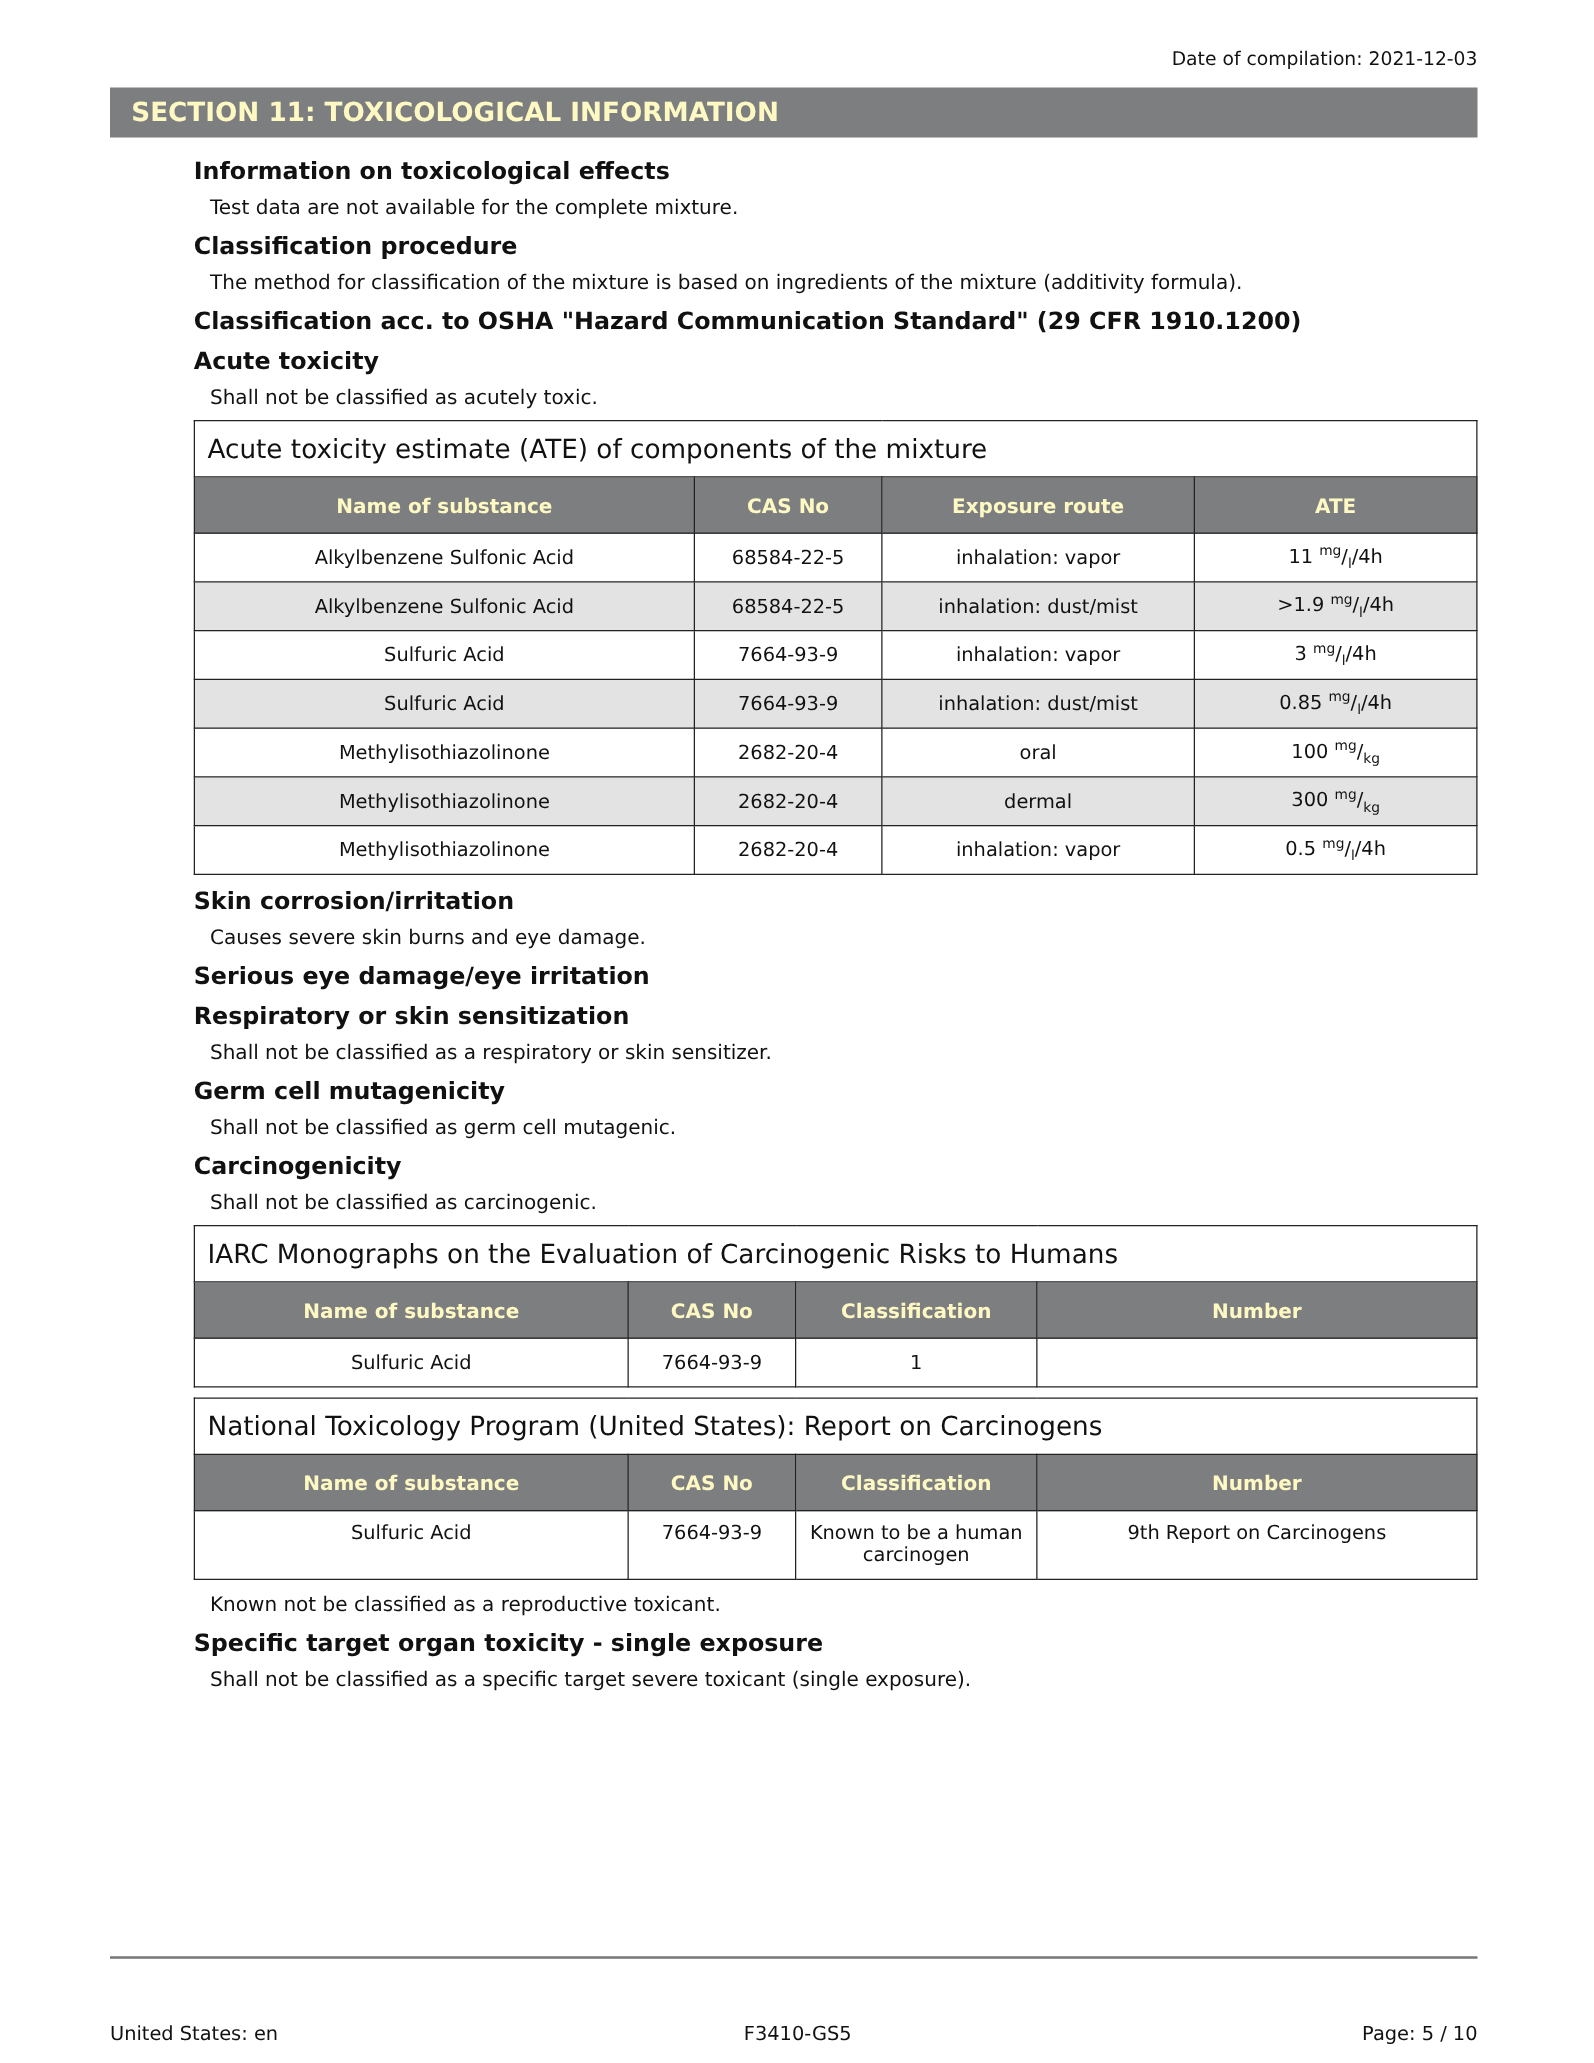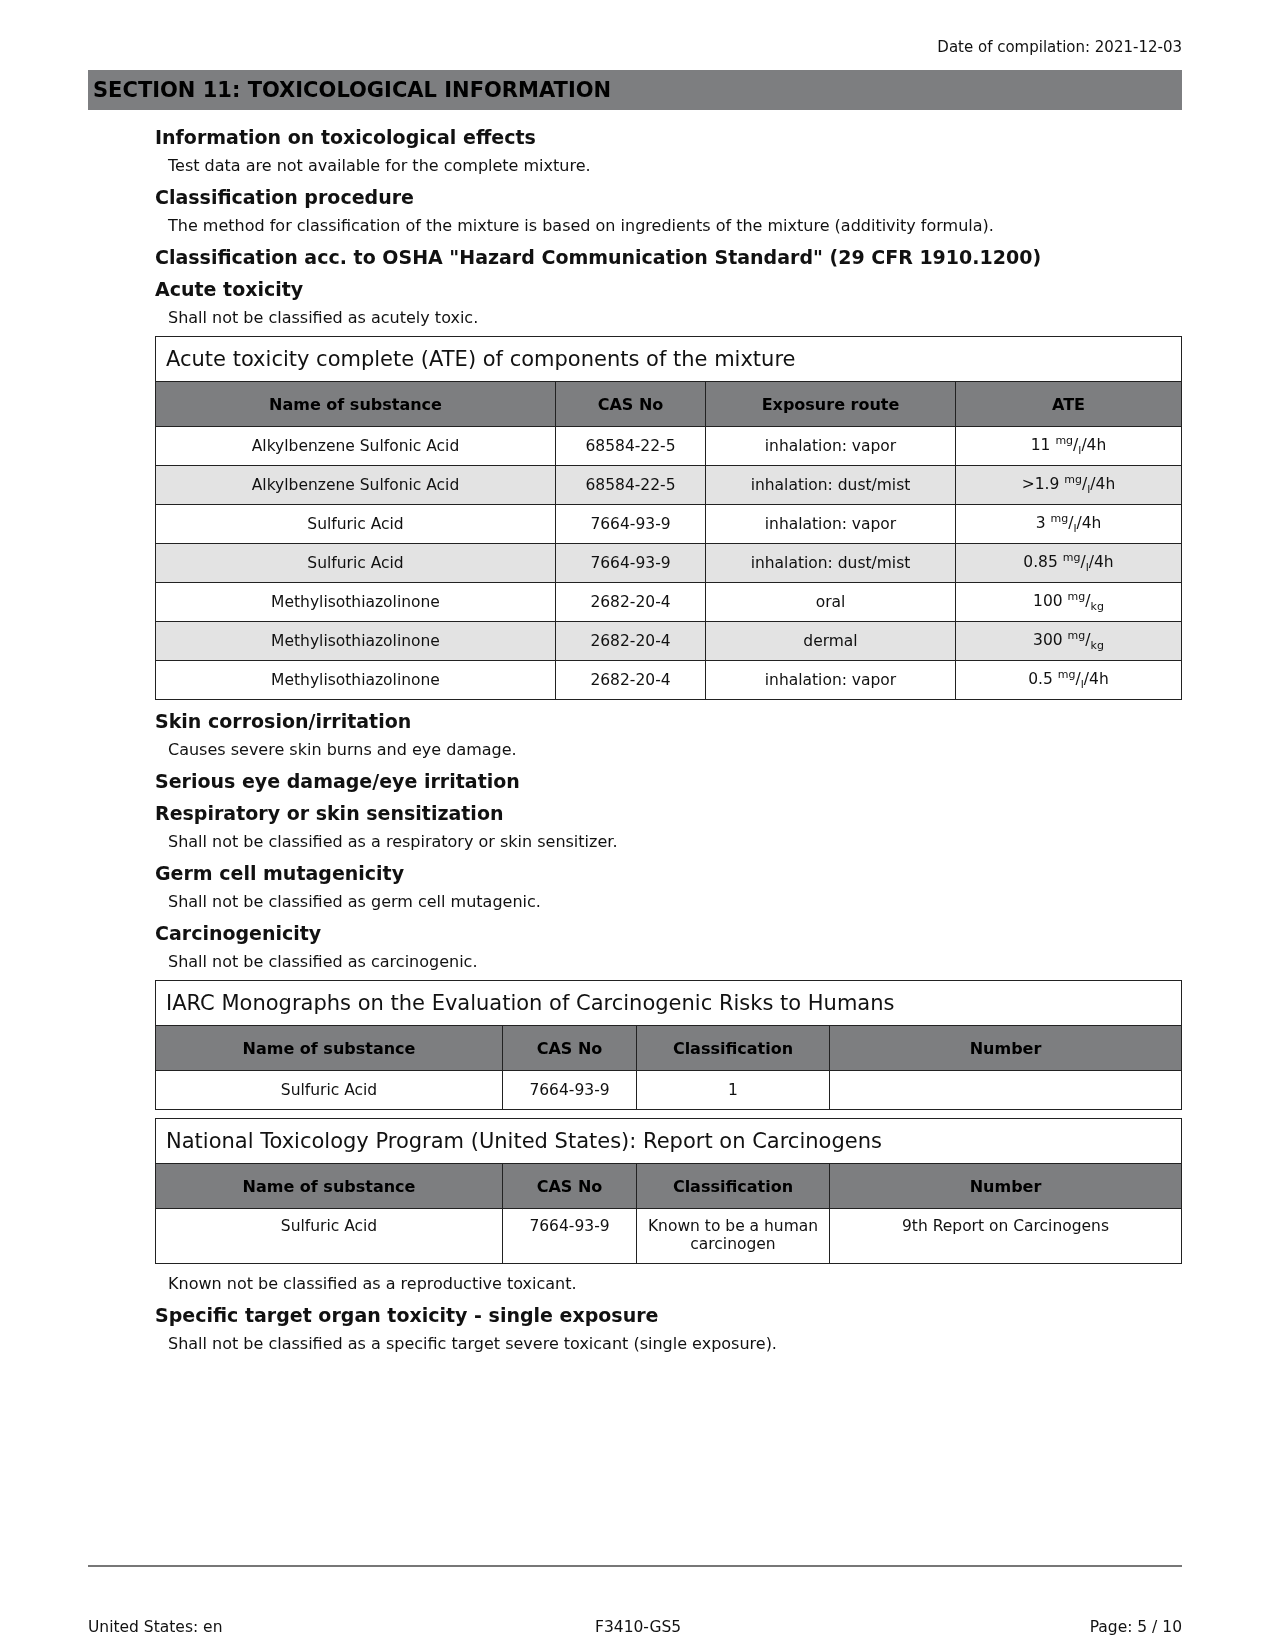--- a/index.html
+++ b/index.html
@@ -1,25 +1,25 @@
 <!DOCTYPE html>
 <html><head>
 <meta charset="utf-8">
 <style>
   html, body { margin:0; padding:0; background:#fff; }
   body { width:1275px; height:1650px; position:relative; font-family:"DejaVu Sans", sans-serif; color:#111; overflow:hidden; }
   .date { position:absolute; right:93px; top:38px; font-size:15px; }
-  .section-bar { position:absolute; left:88px; width:1094px; top:70px; height:40px; background:#7d7e80; color:#000000; font-weight:bold; font-size:21px; line-height:40px; padding-left:5px; box-sizing:border-box; }
+  .section-bar { position:absolute; left:88px; width:1094px; top:70px; height:40px; background:#7d7e80; color:#fef9c3; font-weight:bold; font-size:21px; line-height:40px; padding-left:17px; box-sizing:border-box; }
   .content { position:absolute; left:155px; width:1027px; top:118px; }
   h3 { font-size:19px; font-weight:bold; margin:6px 0 4px 0; line-height:26px; }
   p.body { font-size:16px; margin:0 0 4px 13px; line-height:24px; }
   table.tbl { width:1027px; border-collapse:collapse; margin:6px 0 8px 0; font-size:15.5px; }
   table.tbl td, table.tbl th { border:1.5px solid #222; text-align:center; }
   .caption-cell { text-align:left !important; font-size:21px; font-weight:normal; padding:8px 10px; height:28px; }
-  table.tbl th.hdr { background:#7d7e80; color:#000000; font-weight:bold; font-size:16px; height:42px; }
+  table.tbl th.hdr { background:#7d7e80; color:#fef9c3; font-weight:bold; font-size:16px; height:42px; }
   table.tbl td.cell { height:38px; vertical-align:middle; padding:0 6px; }
   table.tbl tr.alt td { background:#e3e3e3; }
   table.tbl td.tall { vertical-align:top; padding-top:8px; height:46px; line-height:18px; }
   sup, sub { font-size:11px; }
   .legend { font-size:15px; margin:0 0 16px 4px; }
   .legend-title { display:inline-block; border-bottom:1.5px solid #222; padding-bottom:1px; width:58px; font-size:16px; }
   .legend-row { display:flex; font-size:15px; margin-top:2px; }
   .legend-key { width:103px; }
   .footer-line { position:absolute; left:88px; width:1094px; top:1565px; border-top:2px solid #777; }
   .footer { position:absolute; top:1618px; font-size:15.5px; }
@@ -44,21 +44,21 @@
 
   <table class="tbl">
     <colgroup>
         <col style="width:400px">
         <col style="width:150px">
         <col style="width:250px">
         <col>
       </colgroup>
     <tbody>
         <tr>
-          <td colspan="4" class="caption-cell">Acute toxicity complete (ATE) of components of the mixture</td>
+          <td colspan="4" class="caption-cell">Acute toxicity estimate (ATE) of components of the mixture</td>
         </tr>
     <tr>
       <th class="hdr">Name of substance</th>
       <th class="hdr">CAS No</th>
       <th class="hdr">Exposure route</th>
       <th class="hdr">ATE</th>
     </tr>
     </tbody>
       <tbody id="ate-body">
         <tr>

